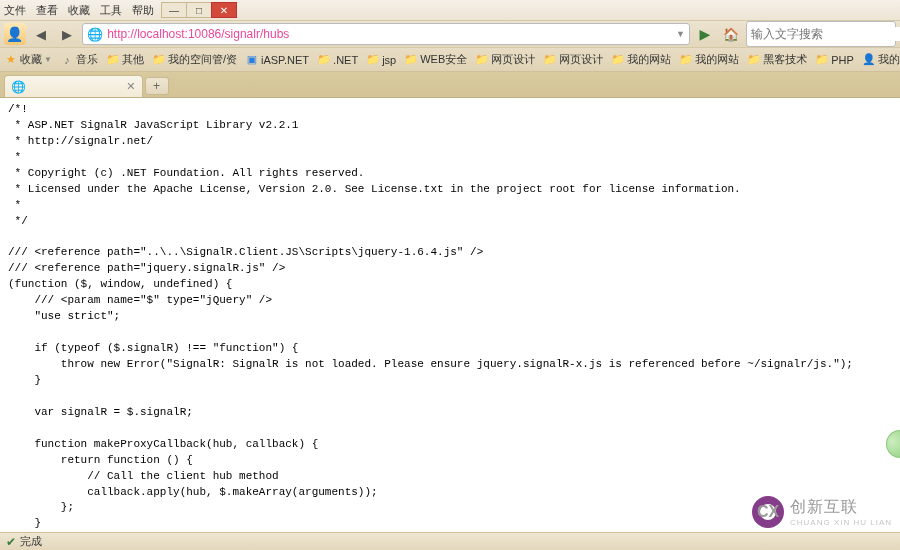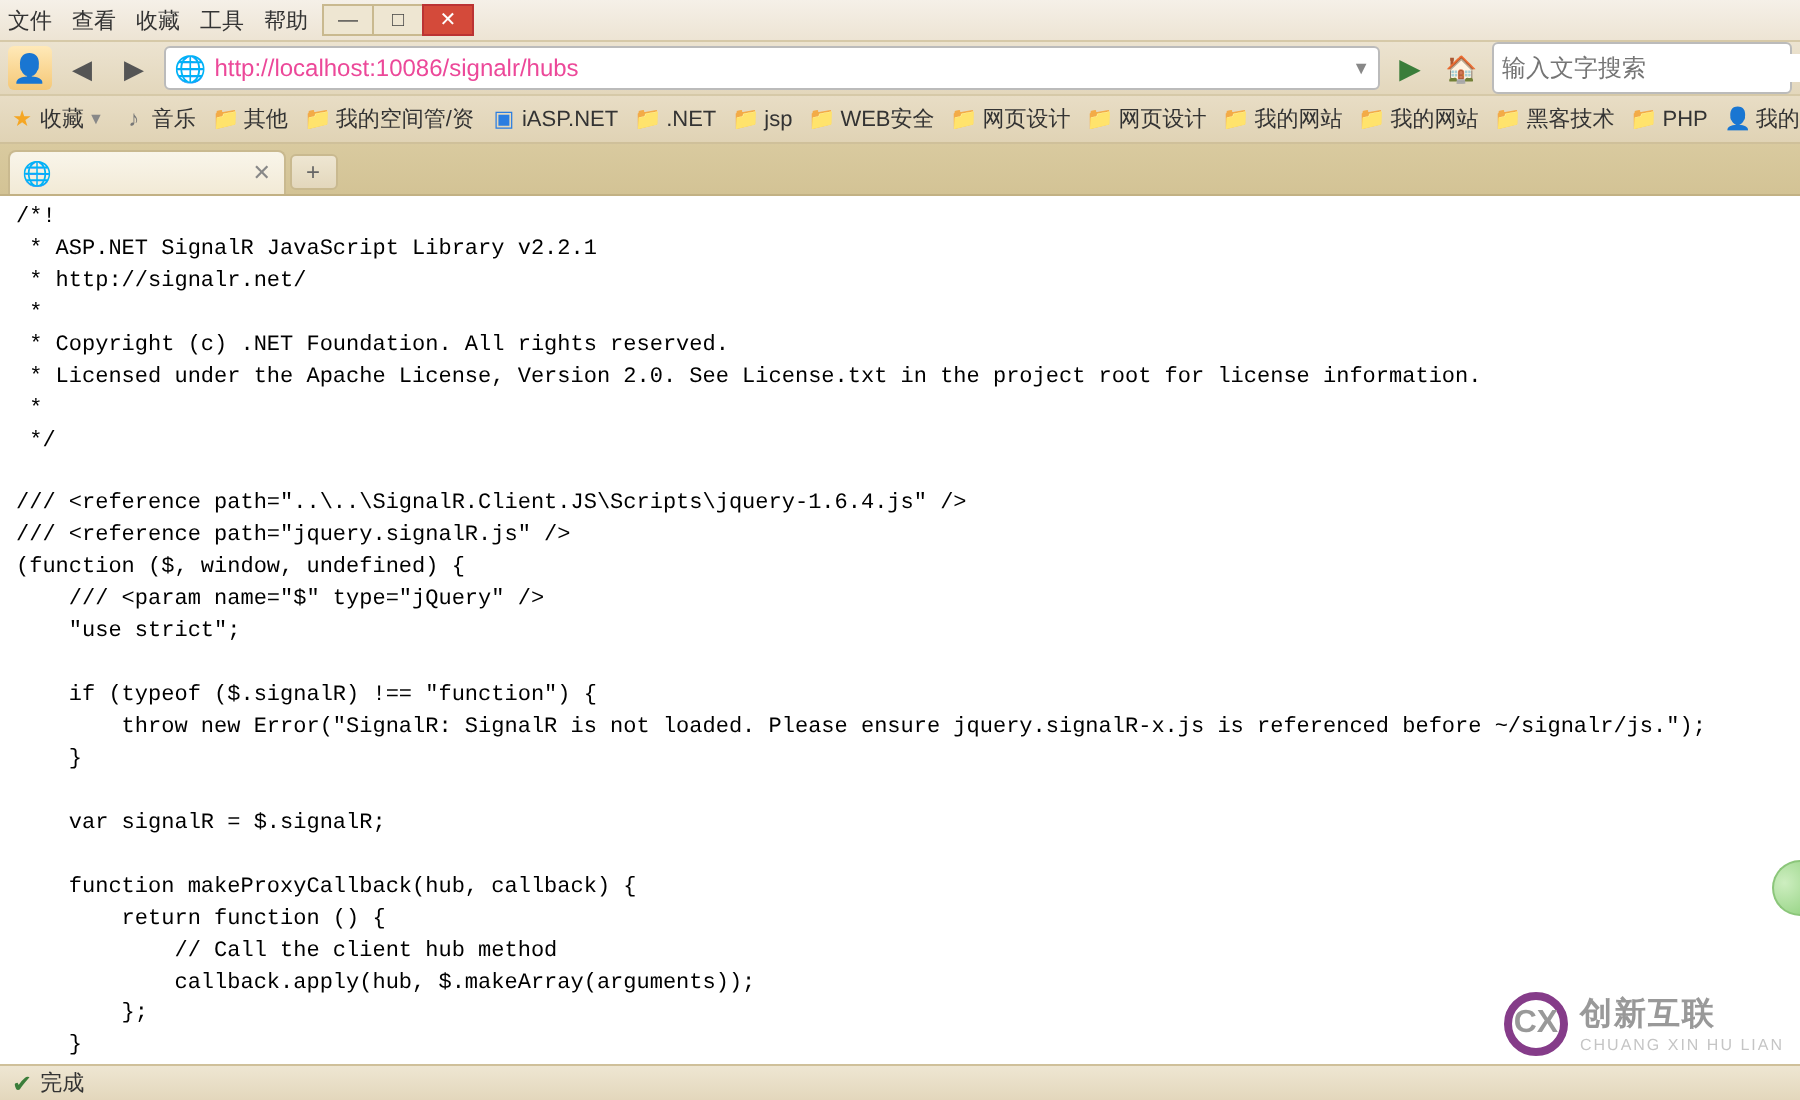--- a/index.html
+++ b/index.html
@@ -31,22 +31,22 @@
 .tabstrip { height: 26px; background: linear-gradient(#d9ca9f,#d3c395); border-bottom: 1px solid #c2b184; display: flex; align-items: flex-end; padding: 0 4px; gap: 2px; }
 .tab { height: 22px; background: linear-gradient(#f9f5ea,#f2ead6); border: 1px solid #c9b98f; border-bottom: none; border-radius: 4px 4px 0 0; display: flex; align-items: center; padding: 0 6px; gap: 4px; font-size: 11px; color: #333; max-width: 180px; }
 .tab .globe { color: #2a7de1; font-size: 12px; }
 .tab .tabtitle { flex: 1; overflow: hidden; white-space: nowrap; text-overflow: ellipsis; margin-top: 39px; }
 .tab .x { color: #888; font-size: 11px; }
 .addtab { width: 24px; height: 18px; background: linear-gradient(#eee6d2,#e3d7bc); border: 1px solid #c9b98f; border-radius: 3px; display: flex; align-items: center; justify-content: center; color: #666; font-size: 12px; margin-bottom: 2px; }
 .content { position: absolute; top: 98px; bottom: 18px; left: 0; right: 0; overflow: auto; background: #fff; padding: 4px 8px; font-family: "Courier New", SimSun, monospace; font-size: 11px; line-height: 1.45; color: #000; white-space: pre; }
 .statusbar { position: absolute; bottom: 0; left: 0; right: 0; height: 18px; background: linear-gradient(#eee6d2,#e3d7bc); border-top: 1px solid #cfc09a; display: flex; align-items: center; padding: 0 6px; font-size: 11px; color: #333; gap: 4px; }
 .statusbar .tick { color: #3a7d3a; font-size: 12px; }
 .watermark { position: absolute; right: 8px; bottom: 22px; display: flex; align-items: center; gap: 6px; opacity: 0.85; pointer-events: none; }
-.watermark .logo { width: 32px; height: 32px; border: 4px solid #701a75; border-radius: 50%; display: flex; align-items: center; justify-content: center; font-size: 16px; font-weight: bold; color: #888; font-family: Arial; }
-.watermark .wmtext { font-size: 16px; color: #888; font-weight: 700; letter-spacing: 1px; }
+.watermark .logo { width: 32px; height: 32px; border: 8px solid #701a75; border-radius: 50%; display: flex; align-items: center; justify-content: center; font-size: 16px; font-weight: bold; color: #888; font-family: Arial; }
+.watermark .wmtext { font-size: 16px; color: #888; font-weight: 400; letter-spacing: 1px; }
 .watermark .wmsub { font-size: 8px; color: #bbb; letter-spacing: 1px; display: block; }
 .sidebadge { position: absolute; right: 0; top: 430px; width: 14px; height: 28px; background: radial-gradient(circle at 40% 40%, #cdeec0, #9bd68a); border-radius: 14px 0 0 14px; border: 1px solid #8bc67a; border-right: none; }
 </style>
 </head>
 <body>
 
 <div class="titlebar">
   <div class="menu">
     <span>文件</span>
     <span>查看</span>

